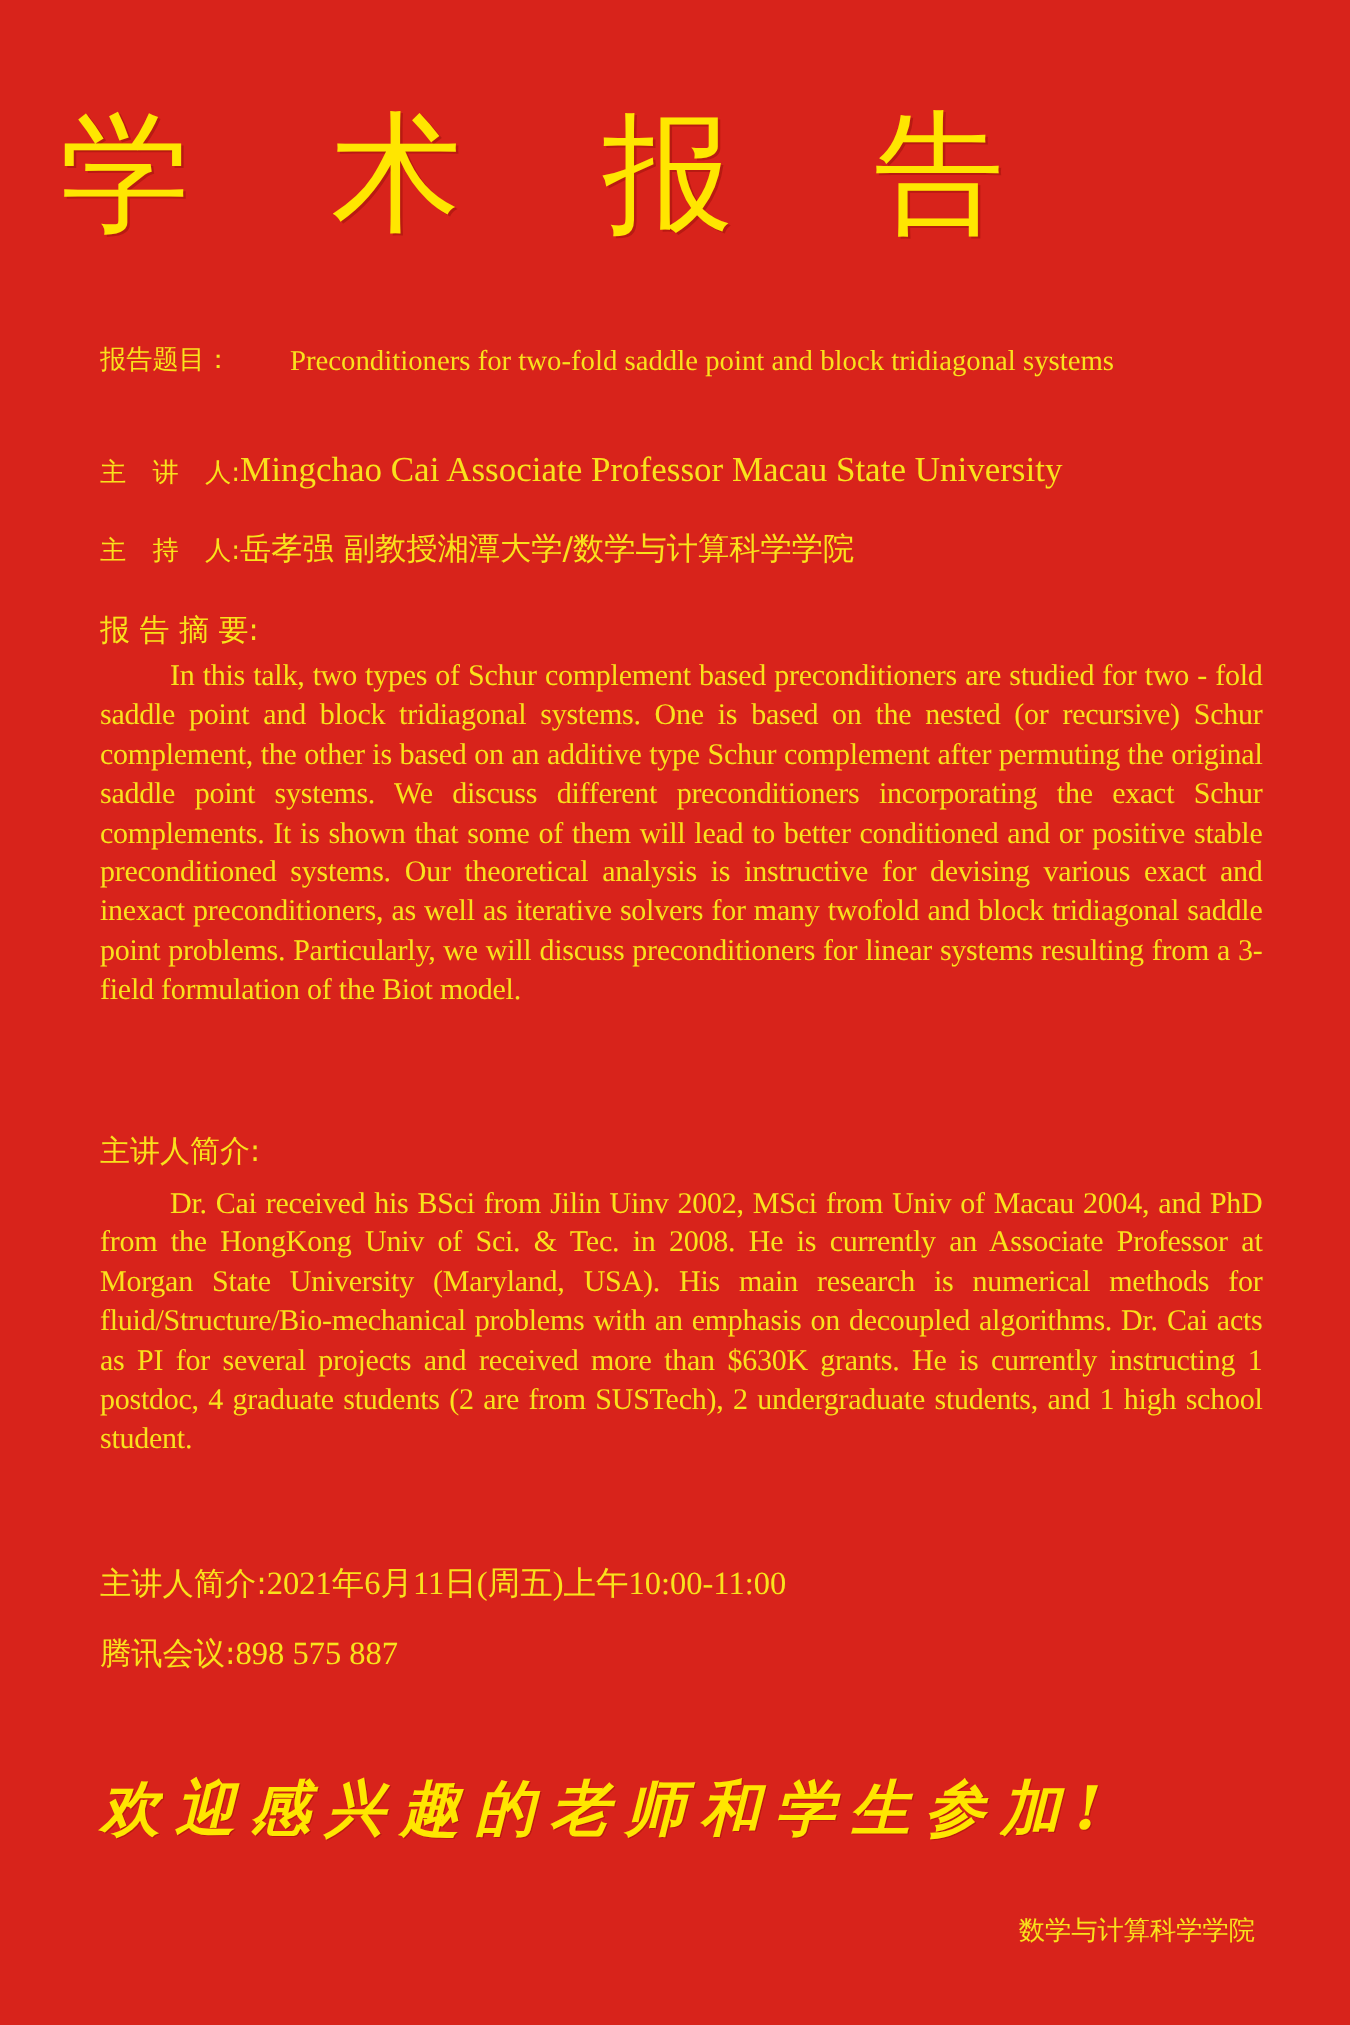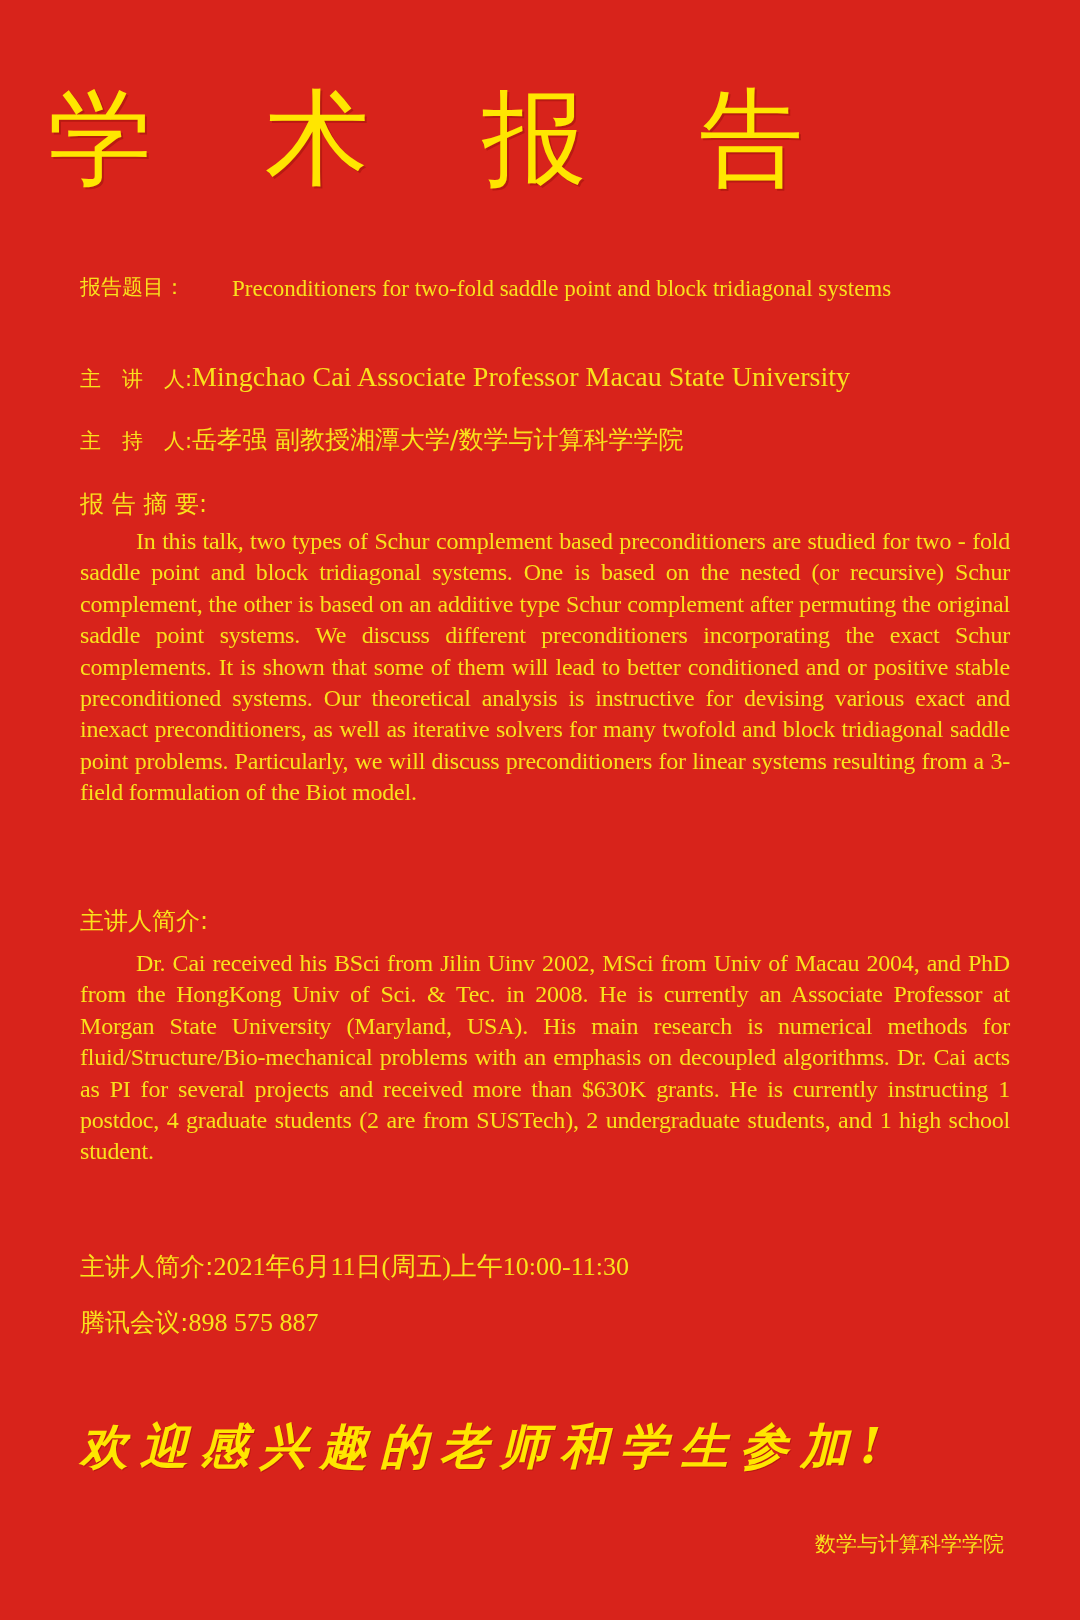--- a/index.html
+++ b/index.html
@@ -75,21 +75,21 @@
   <span class="label">主　持　人:</span><span class="value">岳孝强 副教授</span><span class="aff">湘潭大学/数学与计算科学学院</span>
 </div>
 
 <div class="sec-head abstract-head">报 告 摘 要:</div>
 <div class="para abstract">In this talk, two types of Schur complement based preconditioners are studied for two - fold saddle point and block tridiagonal systems. One is based on the nested (or recursive) Schur complement, the other is based on an additive type Schur complement after permuting the original saddle point systems. We discuss different preconditioners incorporating the exact Schur complements. It is shown that some of them will lead to better conditioned and or positive stable preconditioned systems. Our theoretical analysis is instructive for devising various exact and inexact preconditioners, as well as iterative solvers for many twofold and block tridiagonal saddle point problems. Particularly, we will discuss preconditioners for linear systems resulting from a 3-field formulation of the Biot model.</div>
 
 <div class="sec-head bio-head">主讲人简介:</div>
 <div class="para bio">Dr. Cai received his BSci from Jilin Uinv 2002, MSci from Univ of Macau 2004, and PhD from the HongKong Univ of Sci. &amp; Tec. in 2008. He is currently an Associate Professor at Morgan State University (Maryland, USA). His main research is numerical methods for fluid/Structure/Bio-mechanical problems with an emphasis on decoupled algorithms. Dr. Cai acts as PI for several projects and received more than $630K grants. He is currently instructing 1 postdoc, 4 graduate students (2 are from SUSTech), 2 undergraduate students, and 1 high school student.</div>
 
 <div class="row time">
-  <span class="label">主讲人简介:</span><span class="value">2021年6月11日(周五)上午10:00-11:30</span>
+  <span class="label">主讲人简介:</span><span class="value">2021年6月11日(周五)上午10:00-11:00</span>
 </div>
 
 <div class="row meeting">
   <span class="label">腾讯会议:</span><span class="value">898  575  887</span>
 </div>
 
 <div class="welcome">欢迎感兴趣的老师和学生参加!</div>
 
 <div class="footer">数学与计算科学学院</div>
 

